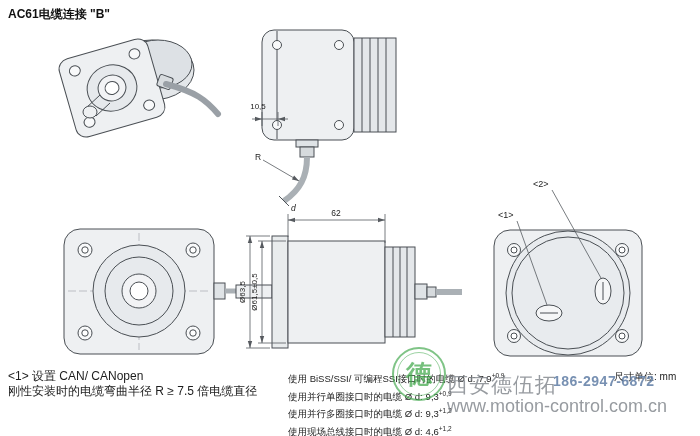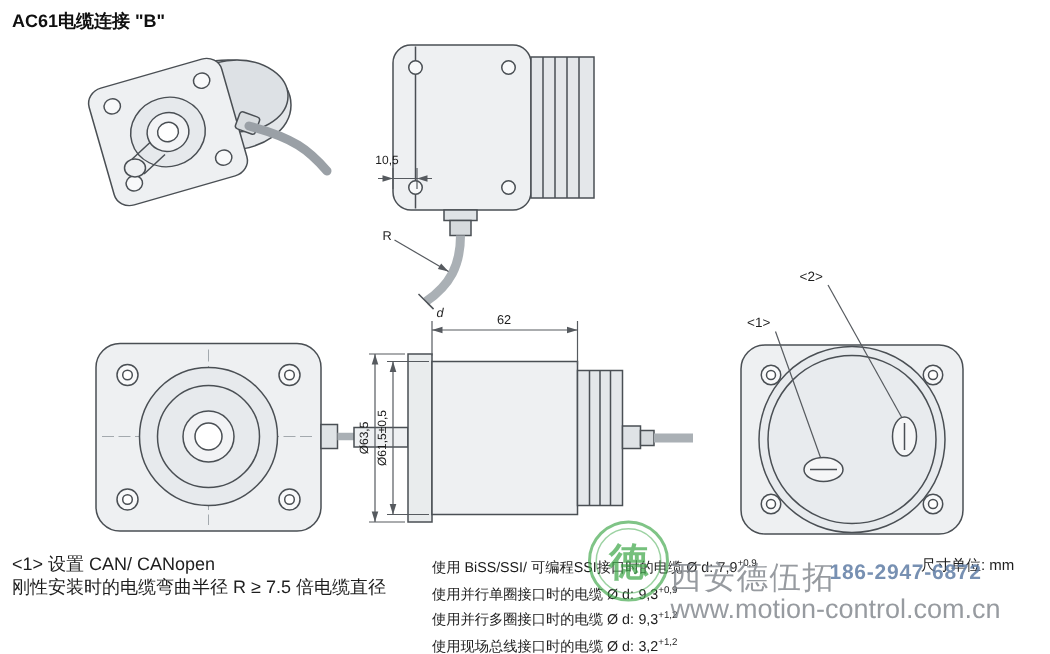--- a/index.html
+++ b/index.html
@@ -176,21 +176,21 @@
     <div class="nr-line">
       <span>使用 BiSS/SSI/ 可编程SSI接口时的电缆 Ø d:</span><span class="val">7,9</span><sup>+0,9</sup>
     </div>
     <div class="nr-line">
       <span>使用并行单圈接口时的电缆 Ø d:</span><span class="val">9,3</span><sup>+0,9</sup>
     </div>
     <div class="nr-line">
       <span>使用并行多圈接口时的电缆 Ø d:</span><span class="val">9,3</span><sup>+1,2</sup>
     </div>
     <div class="nr-line">
-      <span>使用现场总线接口时的电缆 Ø d:</span><span class="val">3,2</span><sup>+1,2</sup>
+      <span>使用现场总线接口时的电缆 Ø d:</span><span class="val">4,6</span><sup>+1,2</sup>
     </div>
   </div>
 
   <div class="units">尺寸单位: mm</div>
 
   <div class="watermark">
     <div class="seal">
       <div class="seal-inner">德</div>
     </div>
     <div class="wm-company">西安德伍拓</div>

